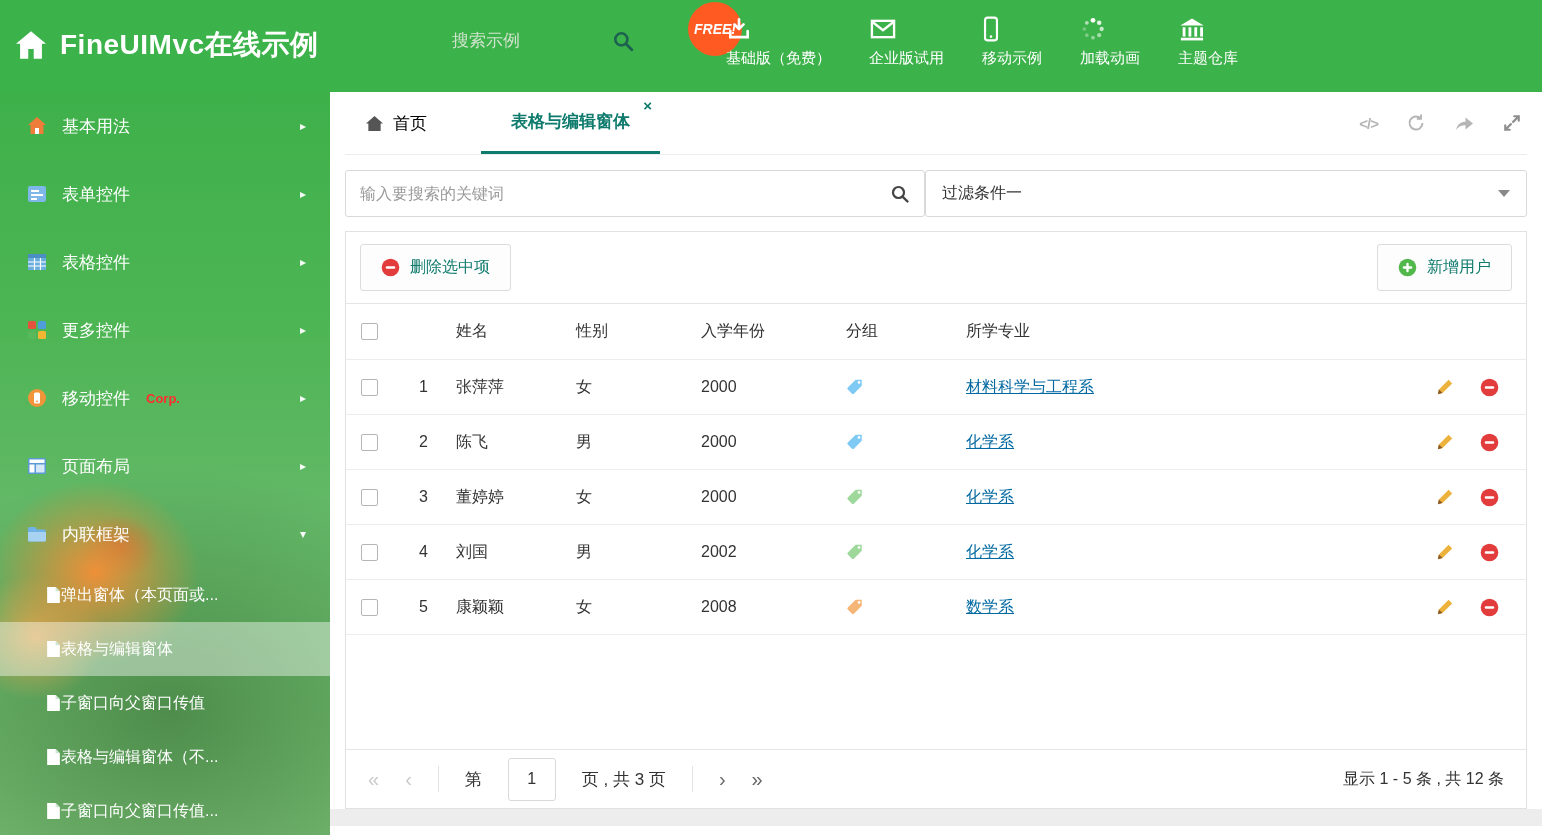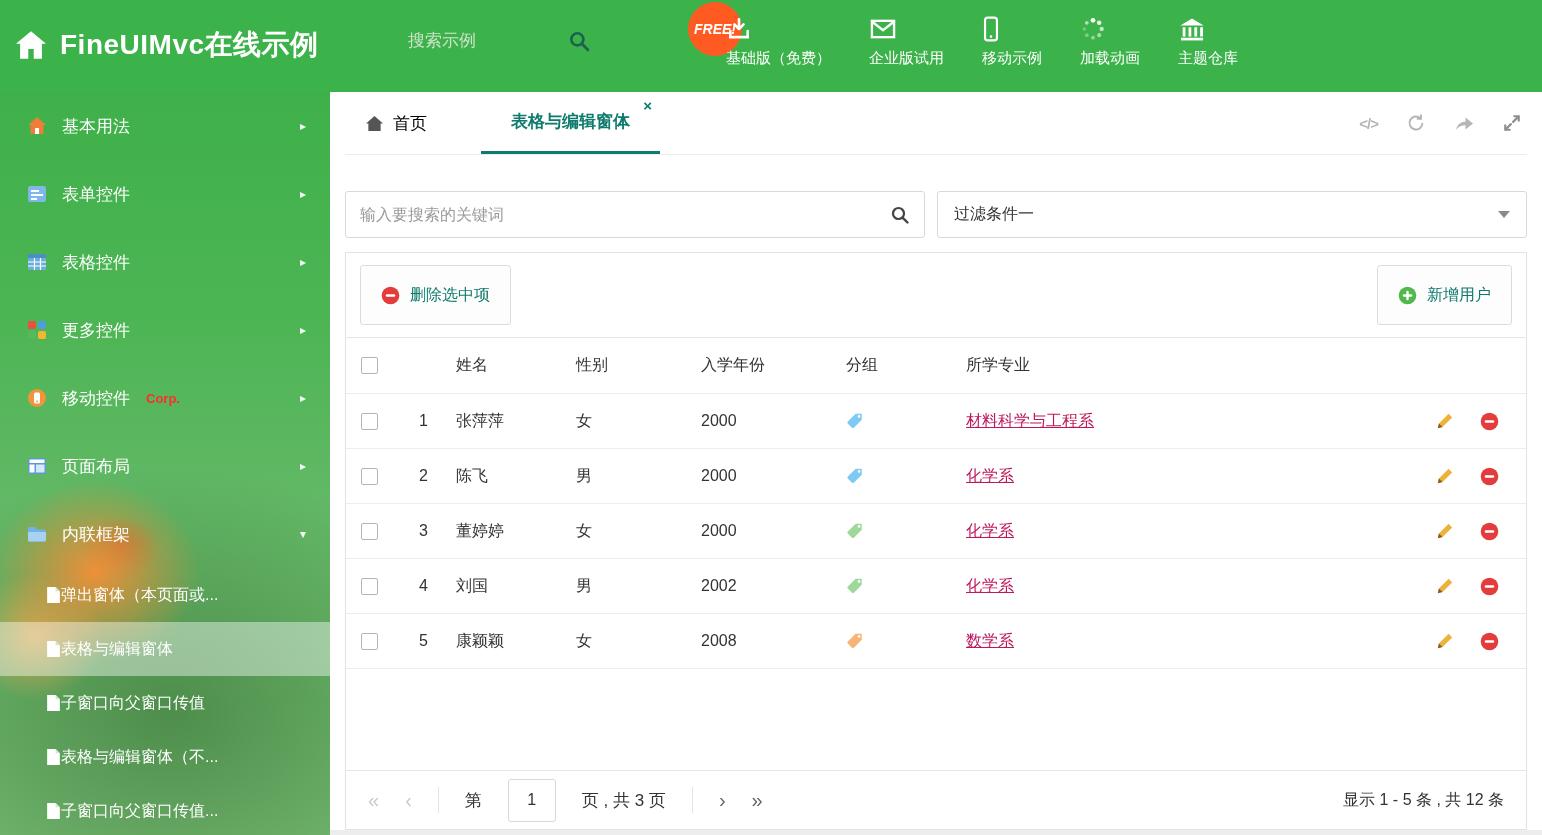--- a/index.html
+++ b/index.html
@@ -4,21 +4,21 @@
 <style>
   * { margin:0; padding:0; box-sizing:border-box; }
   html,body { width:1542px; height:835px; overflow:hidden; background:#ededed;
     font-family:"Liberation Sans","DejaVu Sans",sans-serif; }
   .page { width:1542px; height:835px; display:flex; flex-direction:column; }
 
   
   .topbar { position:relative; height:92px; flex:0 0 92px; background:var(--header-green,#3cb24a); color:#fff; }
   .brand { position:absolute; left:14px; top:26px; display:flex; align-items:center; gap:12px; }
   .brand-title { font-size:28px; font-weight:bold; letter-spacing:.5px; }
-  .top-search { position:absolute; left:408px; top:30px; width:210px; display:flex; align-items:center; gap:10px; }
+  .top-search { position:absolute; left:452px; top:30px; width:210px; display:flex; align-items:center; gap:10px; }
   .top-search input { background:transparent; border:none; outline:none; width:150px; font-size:17px; color:#eaf5e8;
     font-family:inherit; }
   .top-search input::placeholder { color:#cfe3cc; }
   .free-badge { position:absolute; left:688px; top:2px; width:54px; height:54px; border-radius:50%;
     background:var(--free-badge,#ff5a22); color:#fff; font-weight:bold; font-style:italic; font-size:14px;
     display:flex; align-items:center; justify-content:center; }
   .top-nav { position:absolute; left:726px; top:16px; display:flex; gap:38px; }
   .top-nav-item { display:flex; flex-direction:column; gap:7px; cursor:pointer; }
   .top-nav-item .nav-label { font-size:15px; white-space:nowrap; }
   .user-area { position:absolute; right:22px; top:14px; display:flex; align-items:center; gap:14px; }
@@ -54,51 +54,51 @@
 
   .tabbar { height:63px; flex:0 0 63px; display:flex; align-items:stretch; border-bottom:1px solid #ececec; }
   .tab { display:flex; align-items:center; gap:9px; padding:0 20px; font-size:17px; color:#000000; cursor:pointer; }
   .tab.active { color:var(--accent-teal,#0f7b6d); font-weight:bold; padding:0 30px; margin-left:34px;
     border-bottom:3px solid var(--accent-teal,#0f7b6d); position:relative; }
   .tab-close { position:absolute; top:6px; right:8px; font-size:15px; font-weight:bold;
     color:var(--accent-teal,#0f7b6d); cursor:pointer; line-height:1; }
   .tab-tools { margin-left:auto; display:flex; align-items:center; gap:28px; color:#b5b5b5; padding-right:6px; }
   .tool-icon { cursor:pointer; display:flex; align-items:center; font-size:15px; font-weight:bold; letter-spacing:-1px; }
 
-  .filter-row { margin-top:36px; height:47px; flex:0 0 47px; display:flex; gap:12px; }
+  .filter-row { margin-top:15px; height:47px; flex:0 0 47px; display:flex; }
   .search-box { width:580px; border:1px solid #d9d9d9; border-radius:3px; display:flex; align-items:center;
     padding:0 14px; background:#fff; }
   .search-box input { flex:1; border:none; outline:none; font-size:16px; color:#333; font-family:inherit; }
   .search-box input::placeholder { color:#9a9a9a; }
   .dropdown { flex:1; border:1px solid #d9d9d9; border-radius:3px; display:flex; align-items:center;
     padding:0 16px; font-size:16px; color:#333; cursor:pointer; background:#fff; }
   .dropdown .dd-caret { margin-left:auto; width:0; height:0; border-left:6px solid transparent;
     border-right:6px solid transparent; border-top:7px solid #8a8a8a; }
 
   .panel { margin-top:14px; height:578px; flex:0 0 578px; border:1px solid #e2e2e2; background:#fff;
     display:flex; flex-direction:column; }
   .panel-toolbar { padding:12px 14px; display:flex; justify-content:space-between; align-items:center; }
-  .btn { height:60px; display:inline-flex; align-items:center; gap:10px; padding:0 20px; background:#fdfdfd;
+  .btn { height:47px; display:inline-flex; align-items:center; gap:10px; padding:0 20px; background:#fdfdfd;
     border:1px solid #dcdcdc; border-radius:3px; font-size:16px; color:var(--accent-teal,#0f7b6d); cursor:pointer; }
 
   .grid { display:flex; flex-direction:column; }
   .grid-row { display:flex; align-items:center; height:55px; border-bottom:1px solid #ededed; font-size:16px; color:#333; }
   .grid-row.head { height:57px; border-top:1px solid #e6e6e6; color:#333; }
   .col { display:flex; align-items:center; }
   .col.check { width:60px; padding-left:15px; }
   .col.num { width:35px; justify-content:center; }
   .col.name { width:120px; padding-left:15px; }
   .col.gender { width:125px; padding-left:15px; }
   .col.year { width:145px; padding-left:15px; }
   .col.group { width:120px; padding-left:15px; }
   .col.major { flex:1; padding-left:15px; }
   .col.actions { width:118px; justify-content:center; gap:26px; }
   .checkbox { width:17px; height:17px; border:1px solid #b5b5b5; border-radius:2px; background:#fff; cursor:pointer; }
   .tag-icon { display:flex; }
-  .major-link { color:#be185d; text-decoration:underline; cursor:pointer;font-family:Liberation Mono, monospace; }
+  .major-link { color:#0369a1; text-decoration:underline; cursor:pointer;font-family:Liberation Mono, monospace; }
   .action { cursor:pointer; display:flex; }
 
   .pager { margin-top:auto; height:59px; flex:0 0 59px; border-top:1px solid #e6e6e6; display:flex;
     align-items:center; padding:0 22px; font-size:17px; color:#333; gap:26px; }
   .pg-btn { font-size:20px; cursor:pointer; }
   .pg-btn.disabled { color:#c9c9c9; }
   .pg-btn.enabled { color:#666; }
   .page-input { width:48px; height:43px; border:1px solid #d9d9d9; border-radius:3px; text-align:center;
     font-size:16px; color:#333; outline:none; font-family:inherit; }
   .pg-sep { width:1px; height:26px; background:#e3e3e3; }

